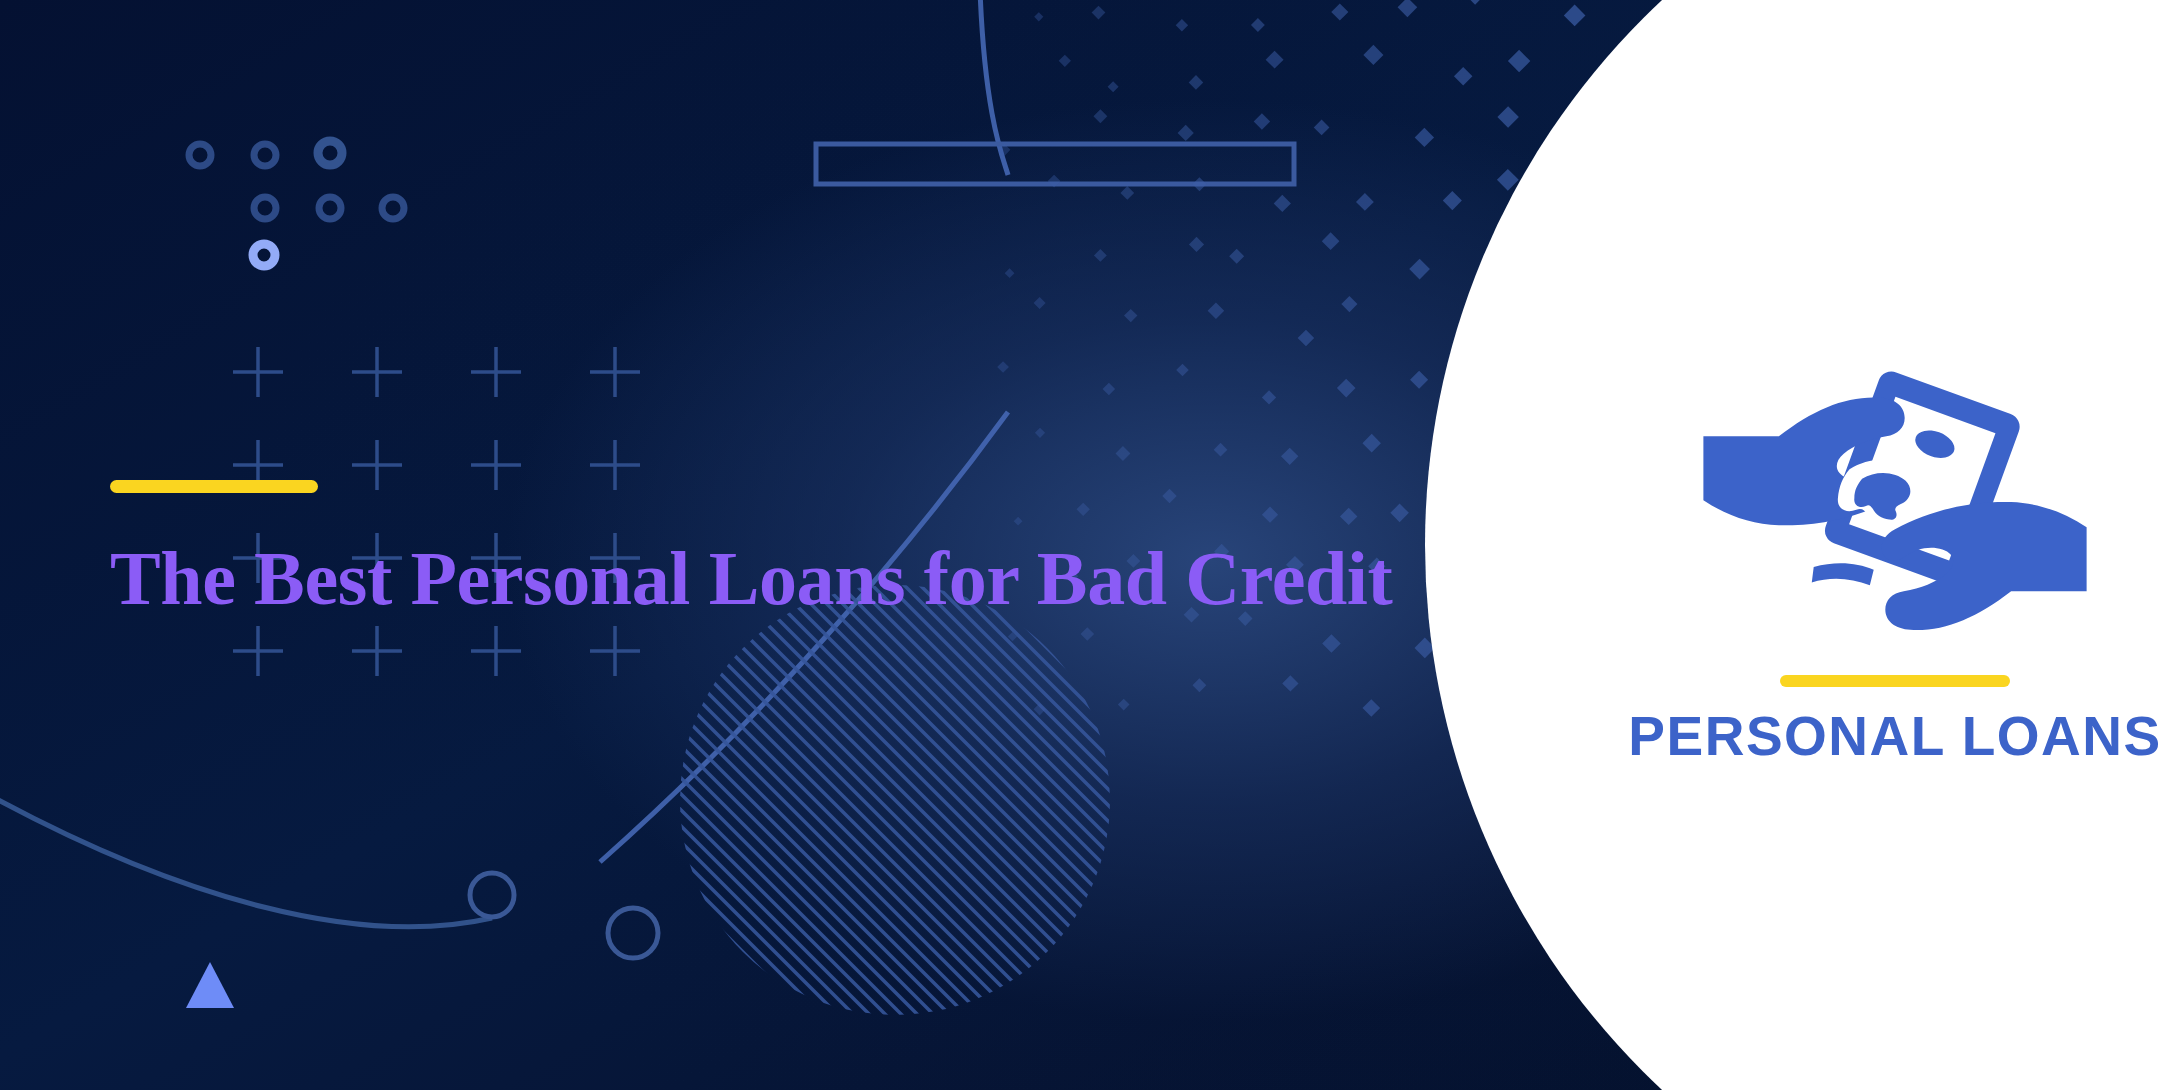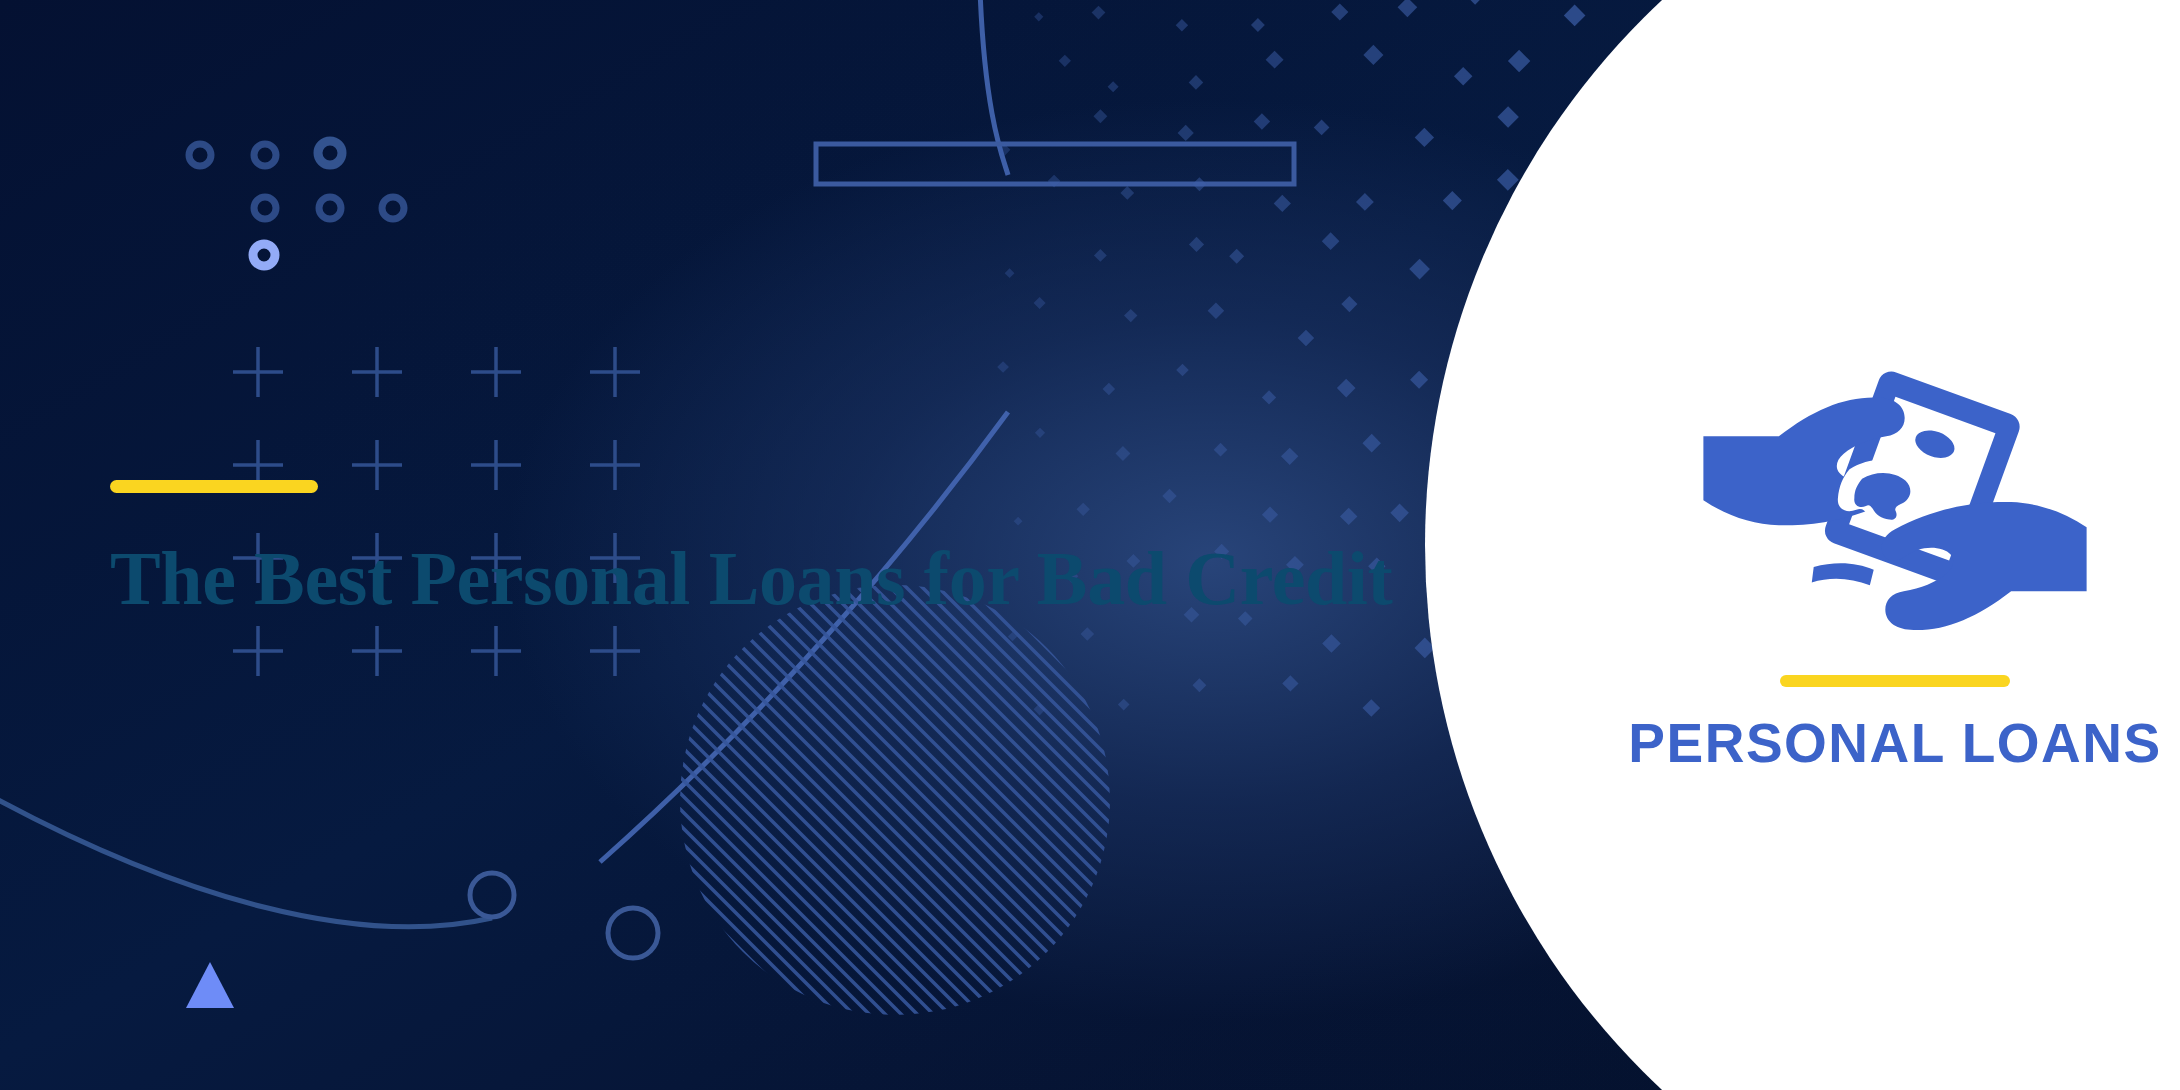--- a/index.html
+++ b/index.html
@@ -37,35 +37,35 @@
   .left-copy{position:absolute;left:110px;top:480px;width:1300px;}
   .rule-yellow{
     width:208px;height:13px;border-radius:7px;background:#FAD520;
   }
   .headline{
     margin-top:46px;
     font-family:"Liberation Serif", serif;
     font-weight:700;
     font-size:76px;
     line-height:1.04;
-    color:#0c4a6e;
+    color:#8b5cf6;
     letter-spacing:-0.4px;
     white-space:nowrap;
   }
   
   .badge{
     position:absolute;left:1660px;top:355px;width:470px;
     display:flex;flex-direction:column;align-items:center;
   }
   .badge-icon{width:390px;height:300px;display:block;}
   .badge-rule{
     margin-top:20px;width:230px;height:12px;border-radius:6px;background:#FAD520;
   }
   .badge-label{
-    margin-top:24px;
+    margin-top:17px;
     font-family:"Liberation Sans", sans-serif;
     font-weight:700;
     font-size:55px;
     letter-spacing:1.5px;
     color:#3C63C9;
     white-space:nowrap;
   }
 </style>
 </head>
 <body>

